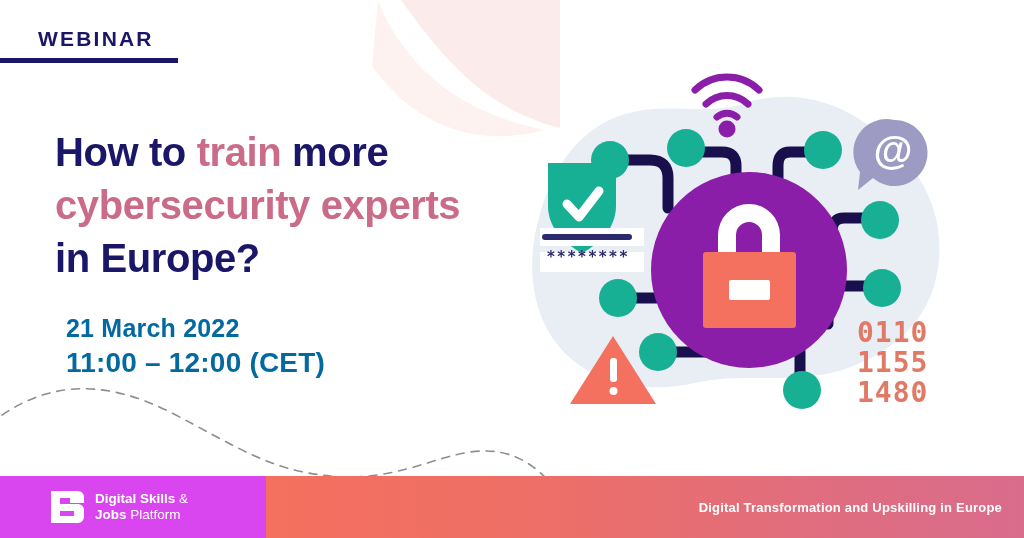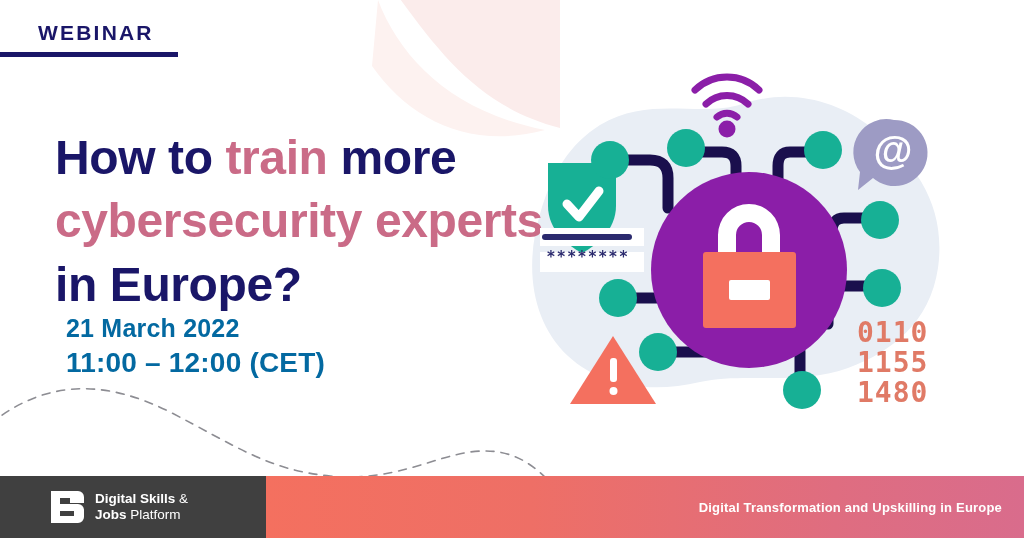--- a/index.html
+++ b/index.html
@@ -8,52 +8,52 @@
     background:#ffffff;
     font-family:"Liberation Sans", sans-serif;
     position:relative;
   }
   #stage{position:absolute;inset:0;width:1024px;height:538px;overflow:hidden;background:#fff;}
 
   
   .bg-layer{position:absolute;inset:0;pointer-events:none;}
 
   
-  .eyebrow-wrap{position:absolute;left:0;top:22px;width:300px;}
+  .eyebrow-wrap{position:absolute;left:0;top:28px;width:300px;}
   .eyebrow-text{
     display:block;margin-left:38px;
     font-size:21px;font-weight:bold;letter-spacing:2.2px;
     color:#1a1668;line-height:1;
   }
   .eyebrow-rule{
     display:block;margin-top:9px;margin-left:0;
     width:178px;height:5px;background:#1a1668;
   }
 
   
   .headline{
     position:absolute;left:55px;top:126px;width:500px;
-    font-size:48px;font-weight:bold;line-height:1.32;
+    font-size:40px;font-weight:bold;line-height:1.32;
     letter-spacing:-0.4px;
   }
   .nv{color:#1a1668;}
   .pk{color:#ca6b87;}
 
   
   .datetime{
     position:absolute;left:66px;top:312px;
     color:#0369a1;font-weight:bold;line-height:1.32;
     font-size:25px;letter-spacing:0.2px;
   }
   .datetime .line2{font-size:28px;}
 
   
   .footer{position:absolute;left:0;bottom:0;width:1024px;height:62px;display:flex;}
   .footer-left{
-    width:266px;height:62px;background:#404040;
+    width:266px;height:62px;background:#d946ef;
     display:flex;align-items:center;padding-left:48px;box-sizing:border-box;
   }
   .logo-mark{width:36px;height:38px;flex:none;margin-right:11px;}
   .logo-text{color:#fff;line-height:1.22;}
   .logo-l1,.logo-l2{font-size:13.5px;white-space:nowrap;}
   .b{font-weight:bold;}
   .l{font-weight:normal;}
   .footer-right{
     flex:1;height:62px;
     background:linear-gradient(90deg,#f4705f 0%,#ee6f66 35%,#df6d80 75%,#d96c8c 100%);

